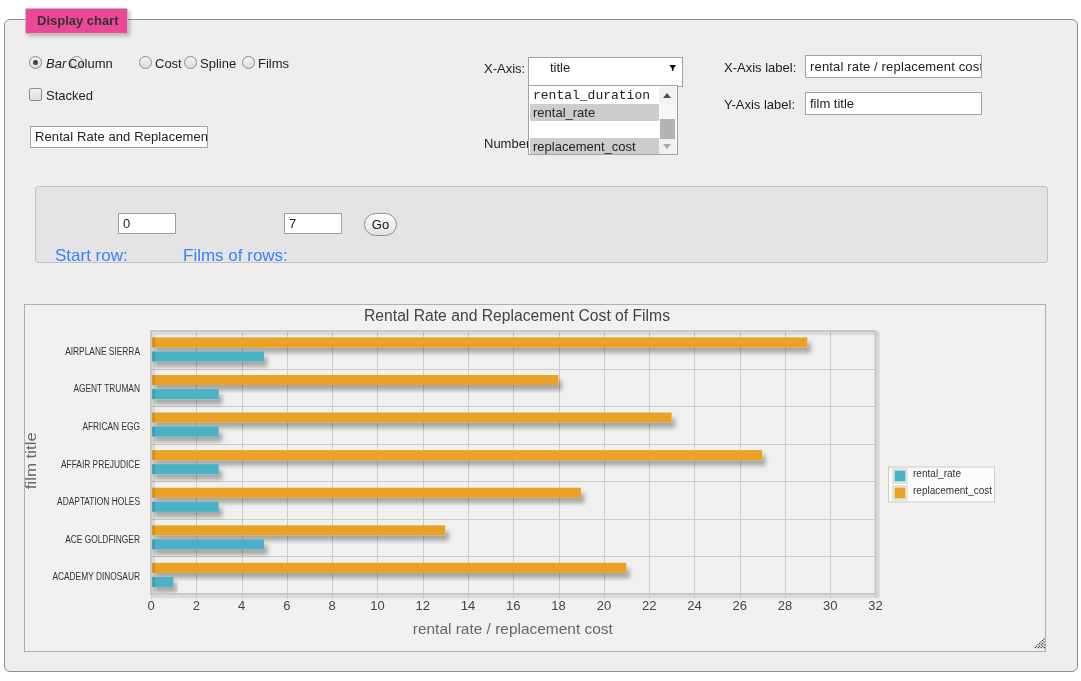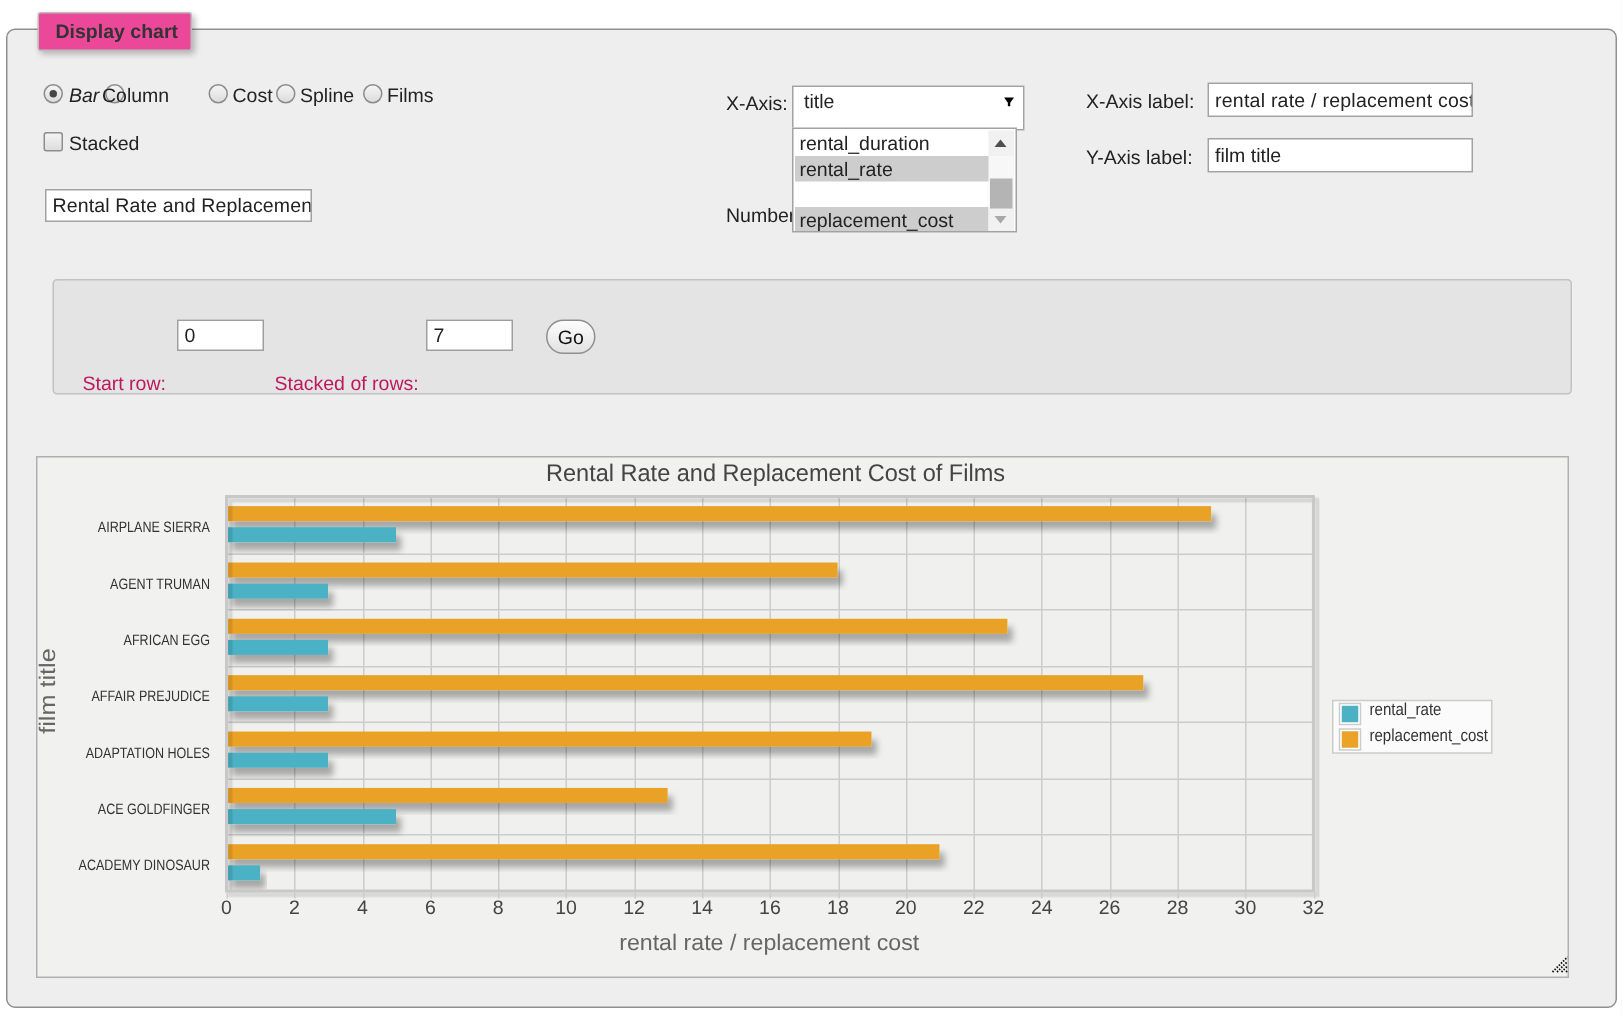--- a/index.html
+++ b/index.html
@@ -5,31 +5,31 @@
 * { margin:0; padding:0; box-sizing:border-box; }
 html,body { width:1081px; height:681px; background:#fff; font-family:"Liberation Sans", sans-serif; font-size:13px; color:#222; }
 .abs { position:absolute; }
 #fieldset { left:4px; top:19px; width:1074px; height:653px; background:#eeeeee; border:1.5px solid #8f8f8f; border-radius:6px; }
 #legendbox { left:25px; top:8px; width:103px; height:26px; background:#ec4899; border:1px solid #bcbcbc; border-radius:2px; box-shadow:2px 2px 4px rgba(0,0,0,0.25); font-weight:bold; font-size:13px; color:#333; line-height:24px; padding-left:11px; }
 .lbl { color:#222; font-size:13px; line-height:13px; }
 .radio { width:13px; height:13px; border-radius:50%; border:1px solid #8a8a8a; background:linear-gradient(#f5f5f5,#dcdcdc); }
 .radio.on::after { content:""; position:absolute; left:3px; top:3px; width:5px; height:5px; border-radius:50%; background:#464646; }
 #stacked { left:29px; top:88px; width:13px; height:13px; border:1px solid #8d8d8d; border-radius:2px; background:linear-gradient(#f3f3f3,#dedede); }
 .tinput { background:#fff; border:1px solid #a2a2a2; font-size:13px; color:#222; white-space:nowrap; overflow:hidden; }
-#xsel { left:528px; top:57px; width:155px; height:30px; background:#fff; border:1px solid #a2a2a2; font-size:13px; color:#222; line-height:20px; padding-left:7px; }
+#xsel { left:528px; top:57px; width:155px; height:30px; background:#fff; border:1px solid #a2a2a2; font-size:13px; color:#222; line-height:20px; padding-left:21px; }
 #xsel .arrow { position:absolute; right:5px; top:6px; }
 #serlist { left:528px; top:85px; width:150px; height:70px; background:#fff; border:1px solid #a2a2a2; overflow:hidden; }
 .opt { position:absolute; left:1px; width:131px; height:17px; font-size:13px; color:#222; line-height:17px; padding-left:3px; white-space:nowrap; }
 .opt.sel { background:#cdcdcd; }
 #sbar { position:absolute; right:1px; top:1px; width:17px; height:68px; background:#f7f7f7; }
 .sbtn { position:absolute; left:0; width:17px; height:17px; background:#f1f1f1; }
 .sarr { position:absolute; left:4px; width:0; height:0; border-left:4.5px solid transparent; border-right:4.5px solid transparent; }
 #sthumb { position:absolute; left:1px; top:32px; width:15px; height:20px; background:#b4b4b4; }
 #toolbar { left:35px; top:186px; width:1013px; height:77px; background:#e4e4e4; border:1px solid #c2c2c2; border-radius:3px; }
-.t13 { font-size:13px; color:#be185d; line-height:13px;margin-top:31px; }
+.t13 { font-size:17px; color:#3b82f6; line-height:13px;margin-top:31px; }
 .ninput { position:absolute; background:#fff; border:1px solid #9f9f9f; font-size:13px; color:#222; padding-left:4px; line-height:19px; }
 #gobtn { left:364px; top:213px; width:33px; height:23px; border:1px solid #8f8f8f; border-radius:11.5px; background:linear-gradient(#fdfdfd,#e2e2e2); font-size:13px; color:#111; text-align:center; line-height:21px; }
 #chartbox { left:24px; top:304px; width:1022px; height:348px; background:#f1f1f0; border:1px solid #b0b0b0; }
 </style>
 </head>
 <body>
 <div class="abs" id="fieldset"></div>
 <div class="abs" id="legendbox">Display chart</div>
 
 <div class="abs radio on" style="left:29px; top:56px;"></div>
@@ -48,21 +48,21 @@
 
 <div class="abs tinput" style="left:30px; top:126px; width:178px; height:22px; line-height:20px; padding-left:4px; letter-spacing:0.1px;">Rental Rate and Replacement Cost</div>
 
 <div class="abs lbl" style="left:484px; top:62px;">X-Axis:</div>
 <div class="abs" id="xsel">title<svg class="arrow" width="8" height="8" xmlns="http://www.w3.org/2000/svg">
       <path d="M0.4,1 H7 L4.5,4.5 V6.8 H2.9 V4.5 Z" fill="#000"></path>
     </svg></div>
 
 <div class="abs lbl" style="left:484px; top:137px;">Number:</div>
 <div class="abs" id="serlist">
-  <div class="opt" style="top:1px;">rental_duration</div>
+  <div class="opt" style="top:1px;font-family:Liberation Mono, monospace;">rental_duration</div>
   <div class="opt sel" style="top:18px;">rental_rate</div>
   <div class="opt" style="top:51px;font-family:Liberation Serif, serif;">length</div>
   <div class="opt sel" style="top:52px;">replacement_cost</div>
   <div id="sbar">
     <div class="sbtn" style="top:0;">
         <span class="sarr" style="top:6px; border-bottom:5px solid #4f4f4f;"></span>
       </div>
     <div class="sbtn" style="bottom:0;">
         <span class="sarr" style="top:6px; border-top:5px solid #a8a8a8;"></span>
       </div>
@@ -71,21 +71,21 @@
 </div>
 
 <div class="abs lbl" style="left:724px; top:61px;text-align:center;">X-Axis label:</div>
 <div class="abs tinput" style="left:805px; top:55px; width:177px; height:23px; line-height:21px; padding-left:4px; letter-spacing:0.16px;">rental rate / replacement cost</div>
 <div class="abs lbl" style="left:724px; top:98px;">Y-Axis label:</div>
 <div class="abs tinput" style="left:805px; top:92px; width:177px; height:23px; line-height:21px; padding-left:4px;">film title</div>
 
 <div class="abs" id="toolbar"></div>
 <div class="abs t13" style="left:55px; top:218px;">Start row:</div>
 <div class="ninput" style="left:118px; top:213px; width:58px; height:21px;">0</div>
-<div class="abs t13" style="left:183px; top:218px;">Stacked of rows:</div>
+<div class="abs t13" style="left:183px; top:218px;">Films of rows:</div>
 <div class="ninput" style="left:284px; top:213px; width:58px; height:21px;">7</div>
 <div class="abs" id="gobtn">Go</div>
 
 <div class="abs" id="chartbox"></div>
 <svg class="abs" style="left:1034px; top:637px;" width="12" height="12" xmlns="http://www.w3.org/2000/svg">
     <g stroke="#111" stroke-width="1.2" stroke-dasharray="1,1">
       <line x1="1" y1="11" x2="11" y2="1"></line>
       <line x1="4" y1="11" x2="11" y2="4"></line>
       <line x1="7" y1="11" x2="11" y2="7"></line>
       <line x1="10" y1="11" x2="11" y2="10"></line>

